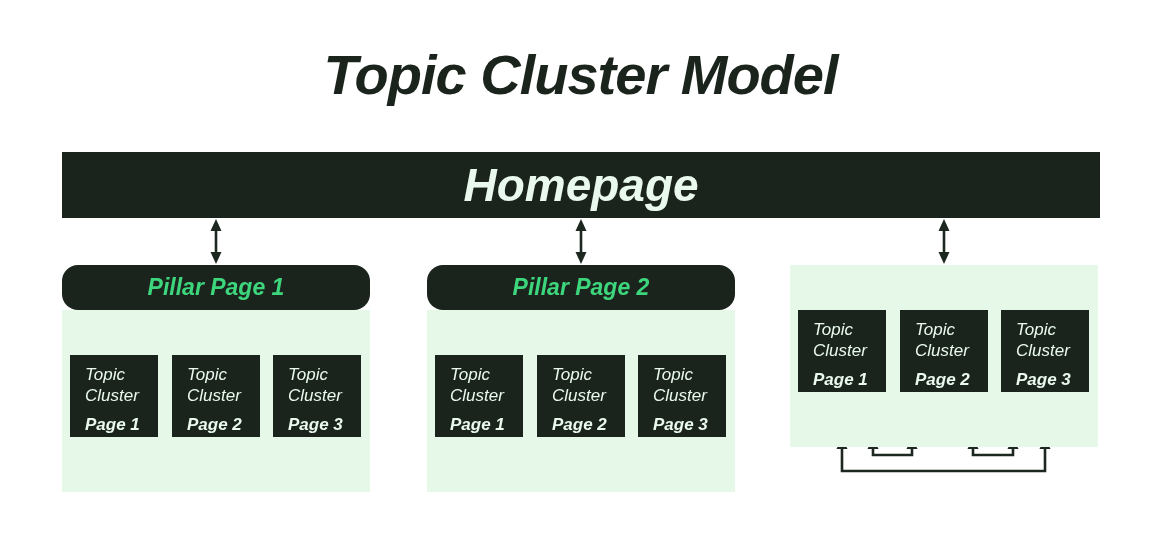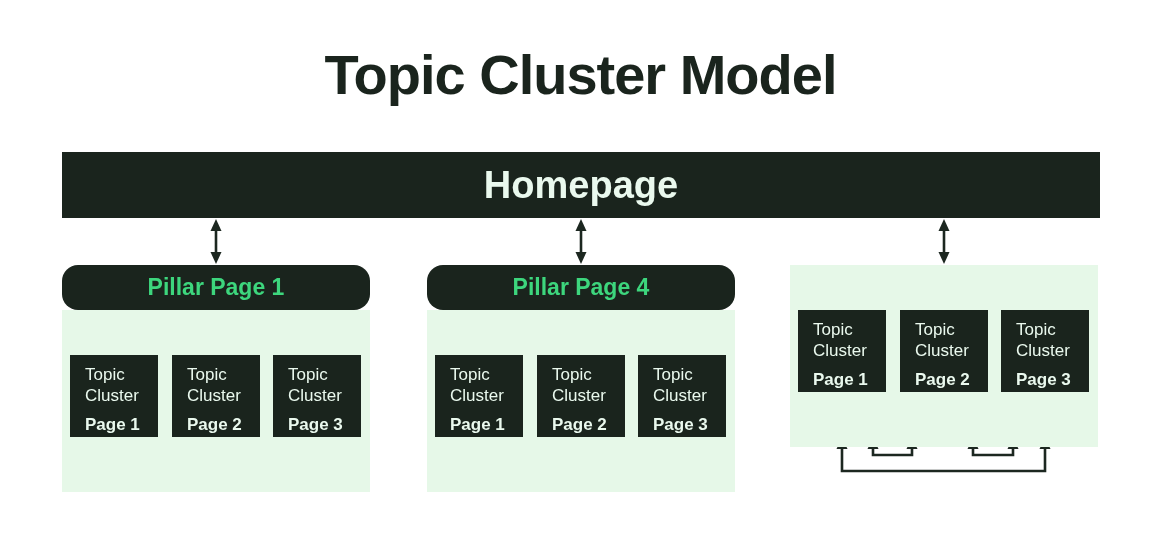--- a/index.html
+++ b/index.html
@@ -1,22 +1,22 @@
 <!DOCTYPE html>
 <html><head>
 <meta charset="utf-8">
 <style>
   html,body{margin:0;padding:0;background:#ffffff;}
   .canvas{position:relative;width:1161px;height:552px;background:var(--bg,#ffffff);
-    font-family:"Liberation Sans",sans-serif;overflow:hidden;}
+    font-family:"Liberation Sans",sans-serif;overflow:hidden;font-style:italic;}
   .title{position:absolute;left:0;top:42px;width:100%;margin:0;text-align:center;
     font-size:56px;font-weight:700;letter-spacing:-1px;color:var(--dark,#1a241d);}
   .homepage{position:absolute;left:62px;top:152px;width:1038px;height:66px;
     background:var(--dark,#1a241d);display:flex;align-items:center;justify-content:center;}
-  .homepage-label{color:var(--light,#eaf9ee);font-size:38px;font-weight:700;}
+  .homepage-label{color:var(--light,#eaf9ee);font-size:46px;font-weight:700;}
   .pillar{position:absolute;top:265px;width:308px;}
   .pillar-header{height:45px;background:var(--dark,#1a241d);
     display:flex;align-items:center;justify-content:center;border-radius:16px;}
   .pillar-title{color:var(--green,#3dd67d);font-size:23px;font-weight:700;}
   .pillar-panel{position:relative;height:182px;background:var(--panel,#e6f8e8);}
   .topic-box{position:absolute;top:45px;width:88px;height:82px;background:var(--dark,#1a241d);
     box-sizing:border-box;padding:9px 12px 0 15px;display:flex;flex-direction:column;}
   .tb-line{color:var(--light,#eaf9ee);font-size:17px;line-height:21px;font-weight:400;white-space:nowrap;}
   .tb-bold{font-weight:700;margin-top:8px;}
   .connectors{position:absolute;left:0;top:0;width:1161px;height:552px;pointer-events:none;}
@@ -116,21 +116,21 @@
       <div class="topic-box" style="left:211px">
         <span class="tb-line">Topic</span>
         <span class="tb-line">Cluster</span>
         <span class="tb-line tb-bold">Page 3</span>
       </div>
     </div>
   </section>
 
   <section class="pillar" style="left:427px">
     <div class="pillar-header">
-      <span class="pillar-title">Pillar Page 4</span>
+      <span class="pillar-title">Pillar Page 2</span>
     </div>
     <div class="pillar-panel">
       <div class="topic-box" style="left:8px">
         <span class="tb-line">Topic</span>
         <span class="tb-line">Cluster</span>
         <span class="tb-line tb-bold">Page 1</span>
       </div>
       <div class="topic-box" style="left:110px">
         <span class="tb-line">Topic</span>
         <span class="tb-line">Cluster</span>

